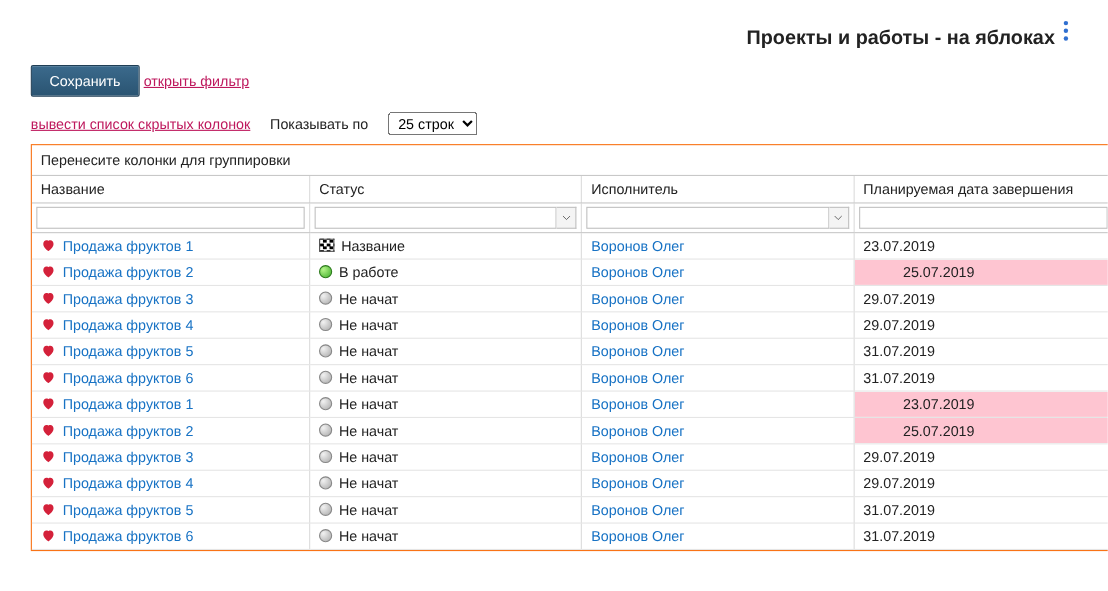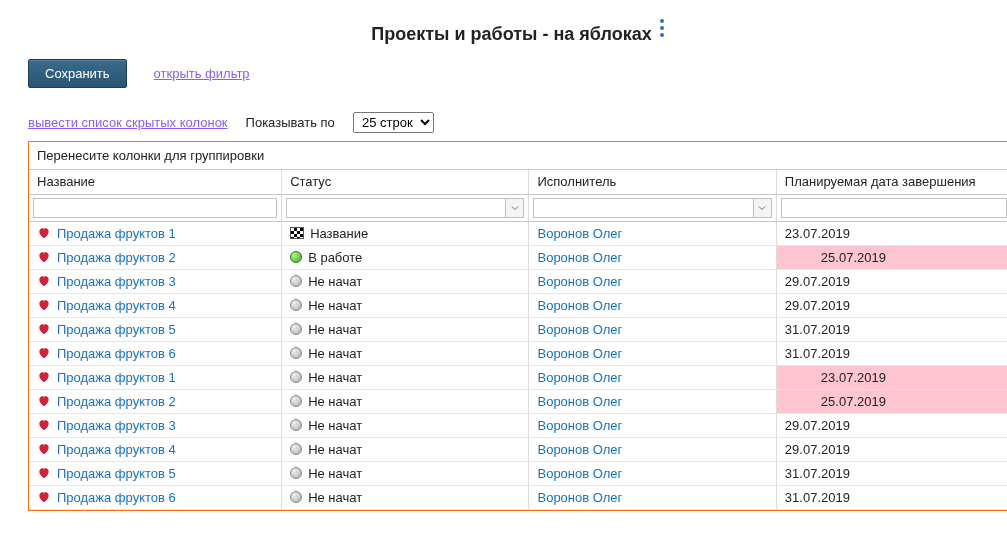--- a/index.html
+++ b/index.html
@@ -7,21 +7,21 @@
     margin: 0;
     padding: 18px 28px;
     font-family: Arial, Helvetica, sans-serif;
     font-size: 13px;
     color: #222;
     background: #fff;
     width: 1007px;
   }
   .header {
     display: flex;
-    justify-content: center;
+    justify-content: flex-end;
     align-items: flex-start;
     margin-left: 36px;
   }
   .title {
     font-size: 18px;
     font-weight: 700;
     margin: 6px 0 14px 0;
   }
   .kebab {
     width: 20px;
@@ -30,31 +30,31 @@
     flex-direction: column;
     justify-content: center;
     align-items: center;
     gap: 3px;
     cursor: pointer;
   }
   .kebab span {
     width: 4px; height: 4px; background:#2f6fd0; border-radius:50%;
   }
   .toolbar1 {
-    display:flex; align-items:center; gap:27px; margin-bottom:24px;
+    display:flex; align-items:center; gap:4px; margin-bottom:14px;
   }
   .btn-save {
     background: linear-gradient(#3b6a8c,#2a5472);
     color:#fff; border:1px solid #1f3e55;
     padding:6px 16px; font-size:13px; border-radius:2px;
     cursor:pointer;
     box-shadow: inset 0 1px 0 rgba(255,255,255,0.15);
   }
   .link {
-    color:#8b5cf6; text-decoration:underline; cursor:pointer;
+    color:#be185d; text-decoration:underline; cursor:pointer;
   }
   .toolbar2 {
     display:flex; align-items:center; gap:18px; margin-bottom:8px;
   }
   .label-inline { font-size:13px; }
   select.page-size {
     font-size:13px; padding:1px 4px;text-align:center;
   }
   .grid {
     border:1px solid #f97316;

